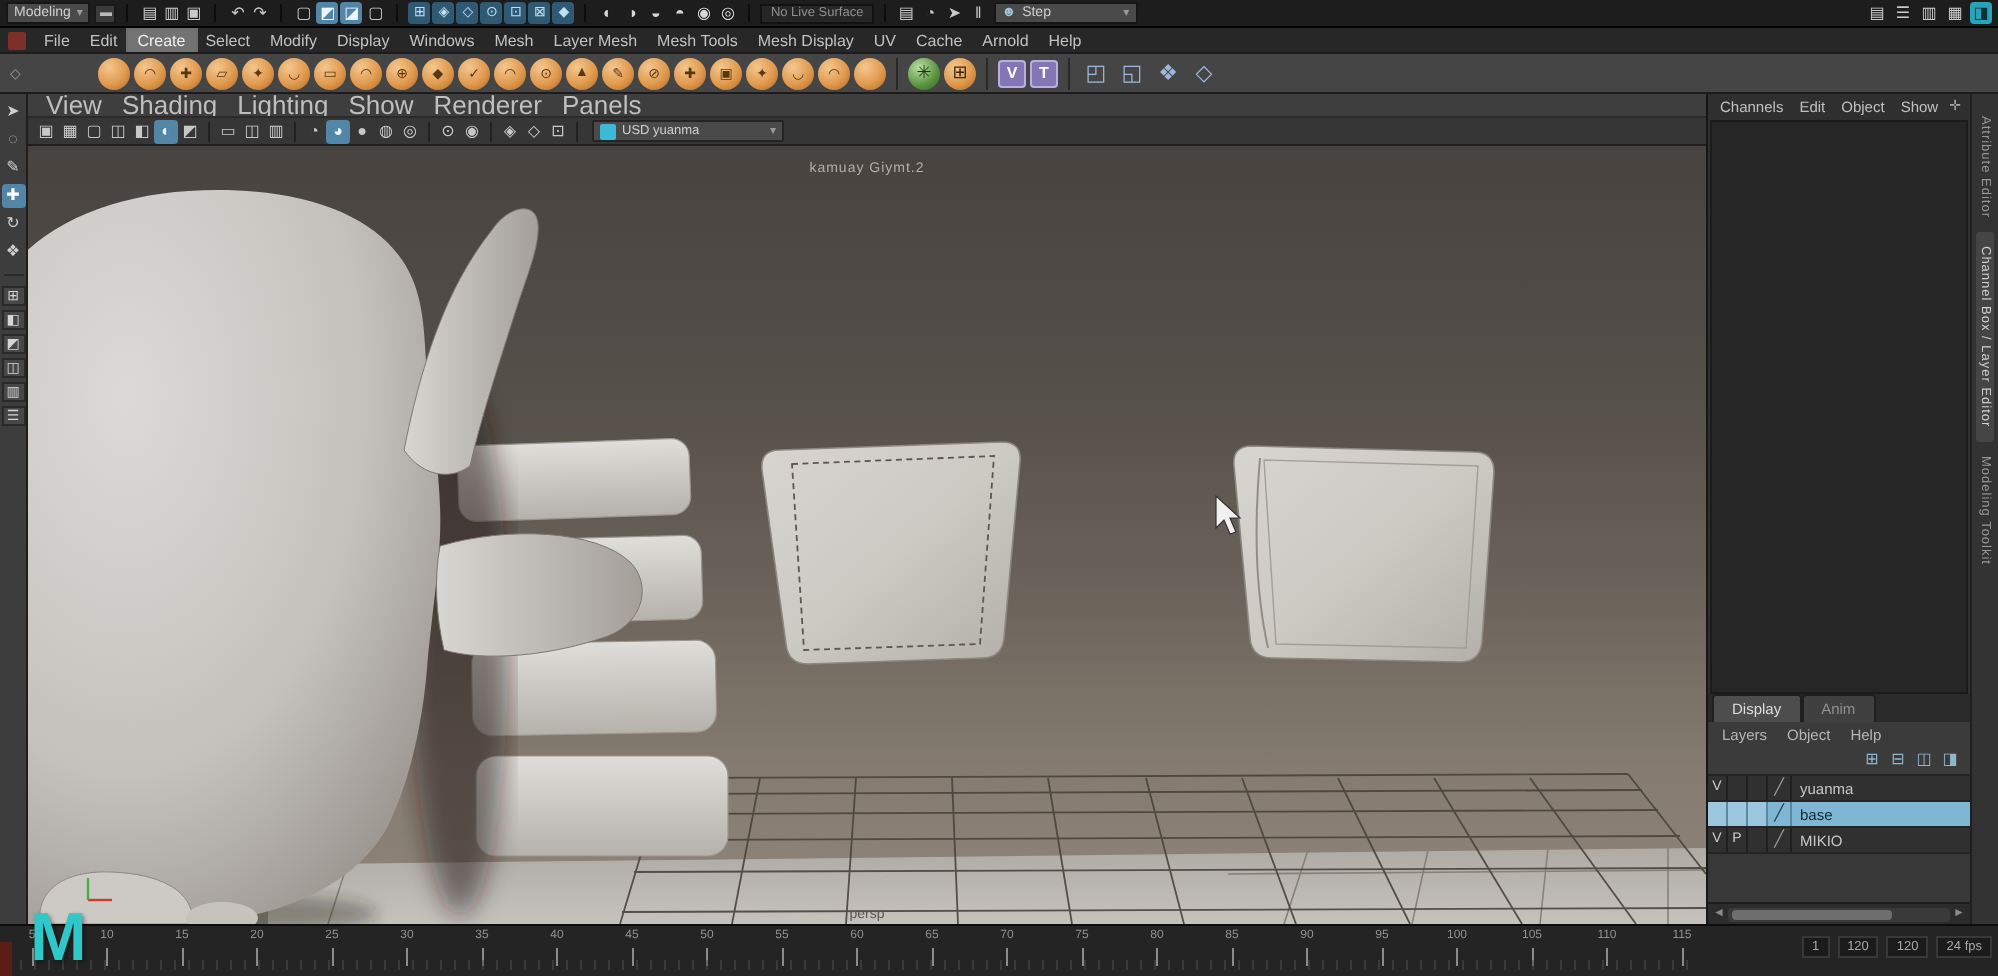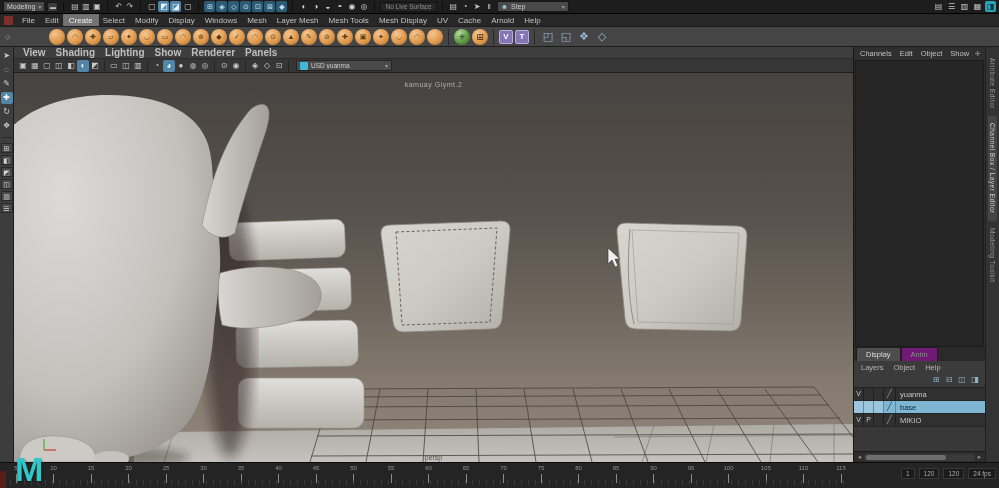--- a/index.html
+++ b/index.html
@@ -59,21 +59,21 @@
   .tool { width:12px; height:12px; margin:1px 0; color:#cfcfcf; font-size:8px;
     line-height:12px; text-align:center; }
   .tool.active { background:#5285a6; border-radius:2px; color:#fff; }
   .tb-div { width:10px; height:1px; background:#2a2a2a; margin:4px 0; }
   .layout-btn { width:12px; height:10px; margin:1px 0; color:#d5d5d5; font-size:7px;
     line-height:10px; text-align:center; background:#474747; border:1px solid #292929; }
 
   .viewport { flex:1; display:flex; flex-direction:column; min-width:0; position:relative; }
   .panel-menubar { height:11px; background:#3e3e3e; display:flex; align-items:center;
     padding:0 4px; flex-shrink:0; }
-  .pmenu-item { color:#bfbfbf; font-size:10px; padding:0 5px; white-space:nowrap;font-weight:bold; }
+  .pmenu-item { color:#bfbfbf; font-size:13px; padding:0 5px; white-space:nowrap; }
   .panel-toolbar { height:15px; background:#363636; border-top:1px solid #2a2a2a;
     border-bottom:1px solid #1f1f1f; display:flex; align-items:center; padding:0 3px; flex-shrink:0; }
   .pticon { width:12px; height:12px; line-height:12px; text-align:center; color:#c8c8c8;
     font-size:8px; flex-shrink:0; }
   .pticon.hl { background:#5285a6; border-radius:2px; color:#eaf6ff; }
   .pticon.sep { width:1px; height:10px; background:#222; margin:0 3px; }
   .pt-dd { height:11px; width:96px; background:#4a4a4a; border:1px solid #242424; border-radius:1px;
     display:flex; align-items:center; gap:3px; padding:0 3px; margin-left:4px; }
   .pt-dd .swatch { width:8px; height:8px; background:#3fb9d8; border-radius:1px; flex-shrink:0; }
   .pt-dd .txt { color:#cfcfcf; font-size:6.5px; flex:1; white-space:nowrap; overflow:hidden; }
@@ -90,21 +90,21 @@
   .right-panel { width:132px; background:#2f2f2f; border-left:1px solid #161616;
     display:flex; flex-direction:column; flex-shrink:0; }
   .cb-menubar { height:13px; display:flex; align-items:center; padding:0 2px; flex-shrink:0;justify-content:space-between; }
   .cb-menu { color:#c0c0c0; font-size:7.5px; padding:0 4px; white-space:nowrap; }
   .cb-corner { margin-left:auto; display:flex; gap:2px; }
   .cb-corner .sicon { width:9px; font-size:7px; color:#a5a5a5; }
   .channel-empty { flex:1; background:#262626; border:1px solid #1b1b1b; margin:0 1px; }
 
   .layer-editor { height:104px; display:flex; flex-direction:column; background:#333; flex-shrink:0; }
   .le-tabs { height:14px; background:#2a2a2a; display:flex; align-items:flex-end; padding:0 2px; }
-  .le-tab { font-size:7.5px; color:#8e8e8e; padding:2px 9px; background:#701a75;
+  .le-tab { font-size:7.5px; color:#8e8e8e; padding:2px 9px; background:#404040;
     border:1px solid #1f1f1f; border-bottom:none; border-radius:2px 2px 0 0; }
   .le-tab.active { background:#4d4d4d; color:#ddd; }
   .le-menus { height:12px; display:flex; align-items:center; padding:0 2px; background:#3b3b3b; }
   .le-menu { color:#b5b5b5; font-size:7.5px; padding:0 5px; }
   .le-icons { height:15px; display:flex; align-items:center; justify-content:flex-end;
     gap:3px; padding:0 5px; background:#3b3b3b; border-bottom:1px solid #222; }
   .le-icon { width:10px; height:10px; line-height:10px; text-align:center;
     color:#8fb6c9; font-size:8px; }
   .layer-row { height:13px; display:flex; align-items:stretch; background:#303030;
     border-bottom:1px solid #242424; }

